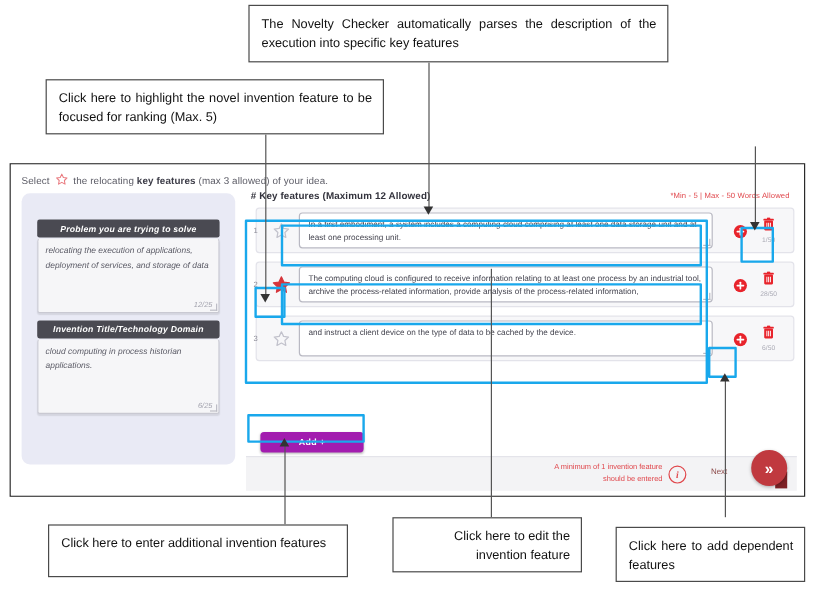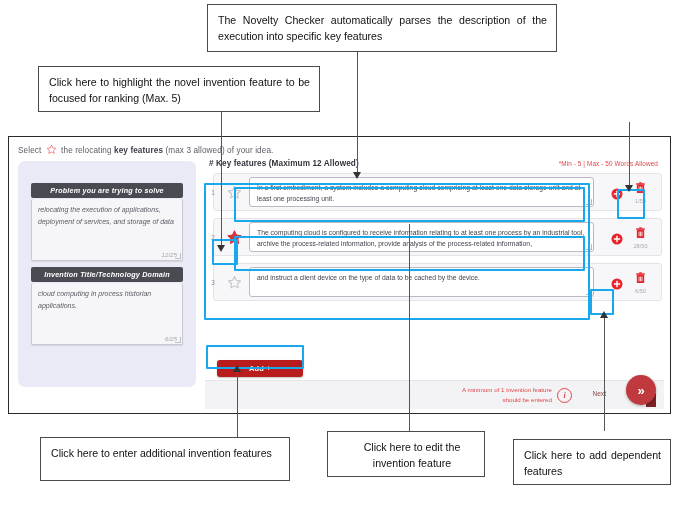--- a/index.html
+++ b/index.html
@@ -20,21 +20,21 @@
     background:#ffffff;
     box-sizing:border-box;
     padding:7px 9px 7px 10px;
     font-size:10.6px;
     line-height:1.55;
     color:#111;
     text-align:justify;
     text-justify:inter-word;
     z-index:40;
   }
-  .callout.left{text-align:center;padding-left:21px;}
+  .callout.left{text-align:right;padding-left:21px;}
   
   .conn{position:absolute;background:#555;z-index:39;}
   .connv{width:1.3px;}
   .arrowdown{
     position:absolute;width:0;height:0;z-index:39;
     border-left:4.5px solid transparent;
     border-right:4.5px solid transparent;
     border-top:7px solid #333;
   }
   .arrowup{
@@ -140,21 +140,21 @@
     padding-left:6px;
   }
   .icon-add{width:12px;height:12px;position:relative;cursor:pointer;}
   .del-wrap{position:relative;width:22px;text-align:center;}
   .cnt{font-size:5.6px;color:#a9a9b4;margin-top:0px;display:block;}
 
   
   .addbtn{
     position:absolute;left:12px;bottom:32px;
     width:86px;height:17px;
-    background:#b91c1c;color:#fff;border:none;border-radius:3px;
+    background:#a21caf;color:#fff;border:none;border-radius:3px;
     font-size:7.4px;font-weight:bold;letter-spacing:.3px;
     display:flex;align-items:center;justify-content:center;
     box-shadow:0 1px 2px rgba(0,0,0,.25);
     cursor:pointer;
     text-align:right;
   }
 
   
   .footer{
     position:absolute;left:0;right:0;bottom:0;height:28px;

